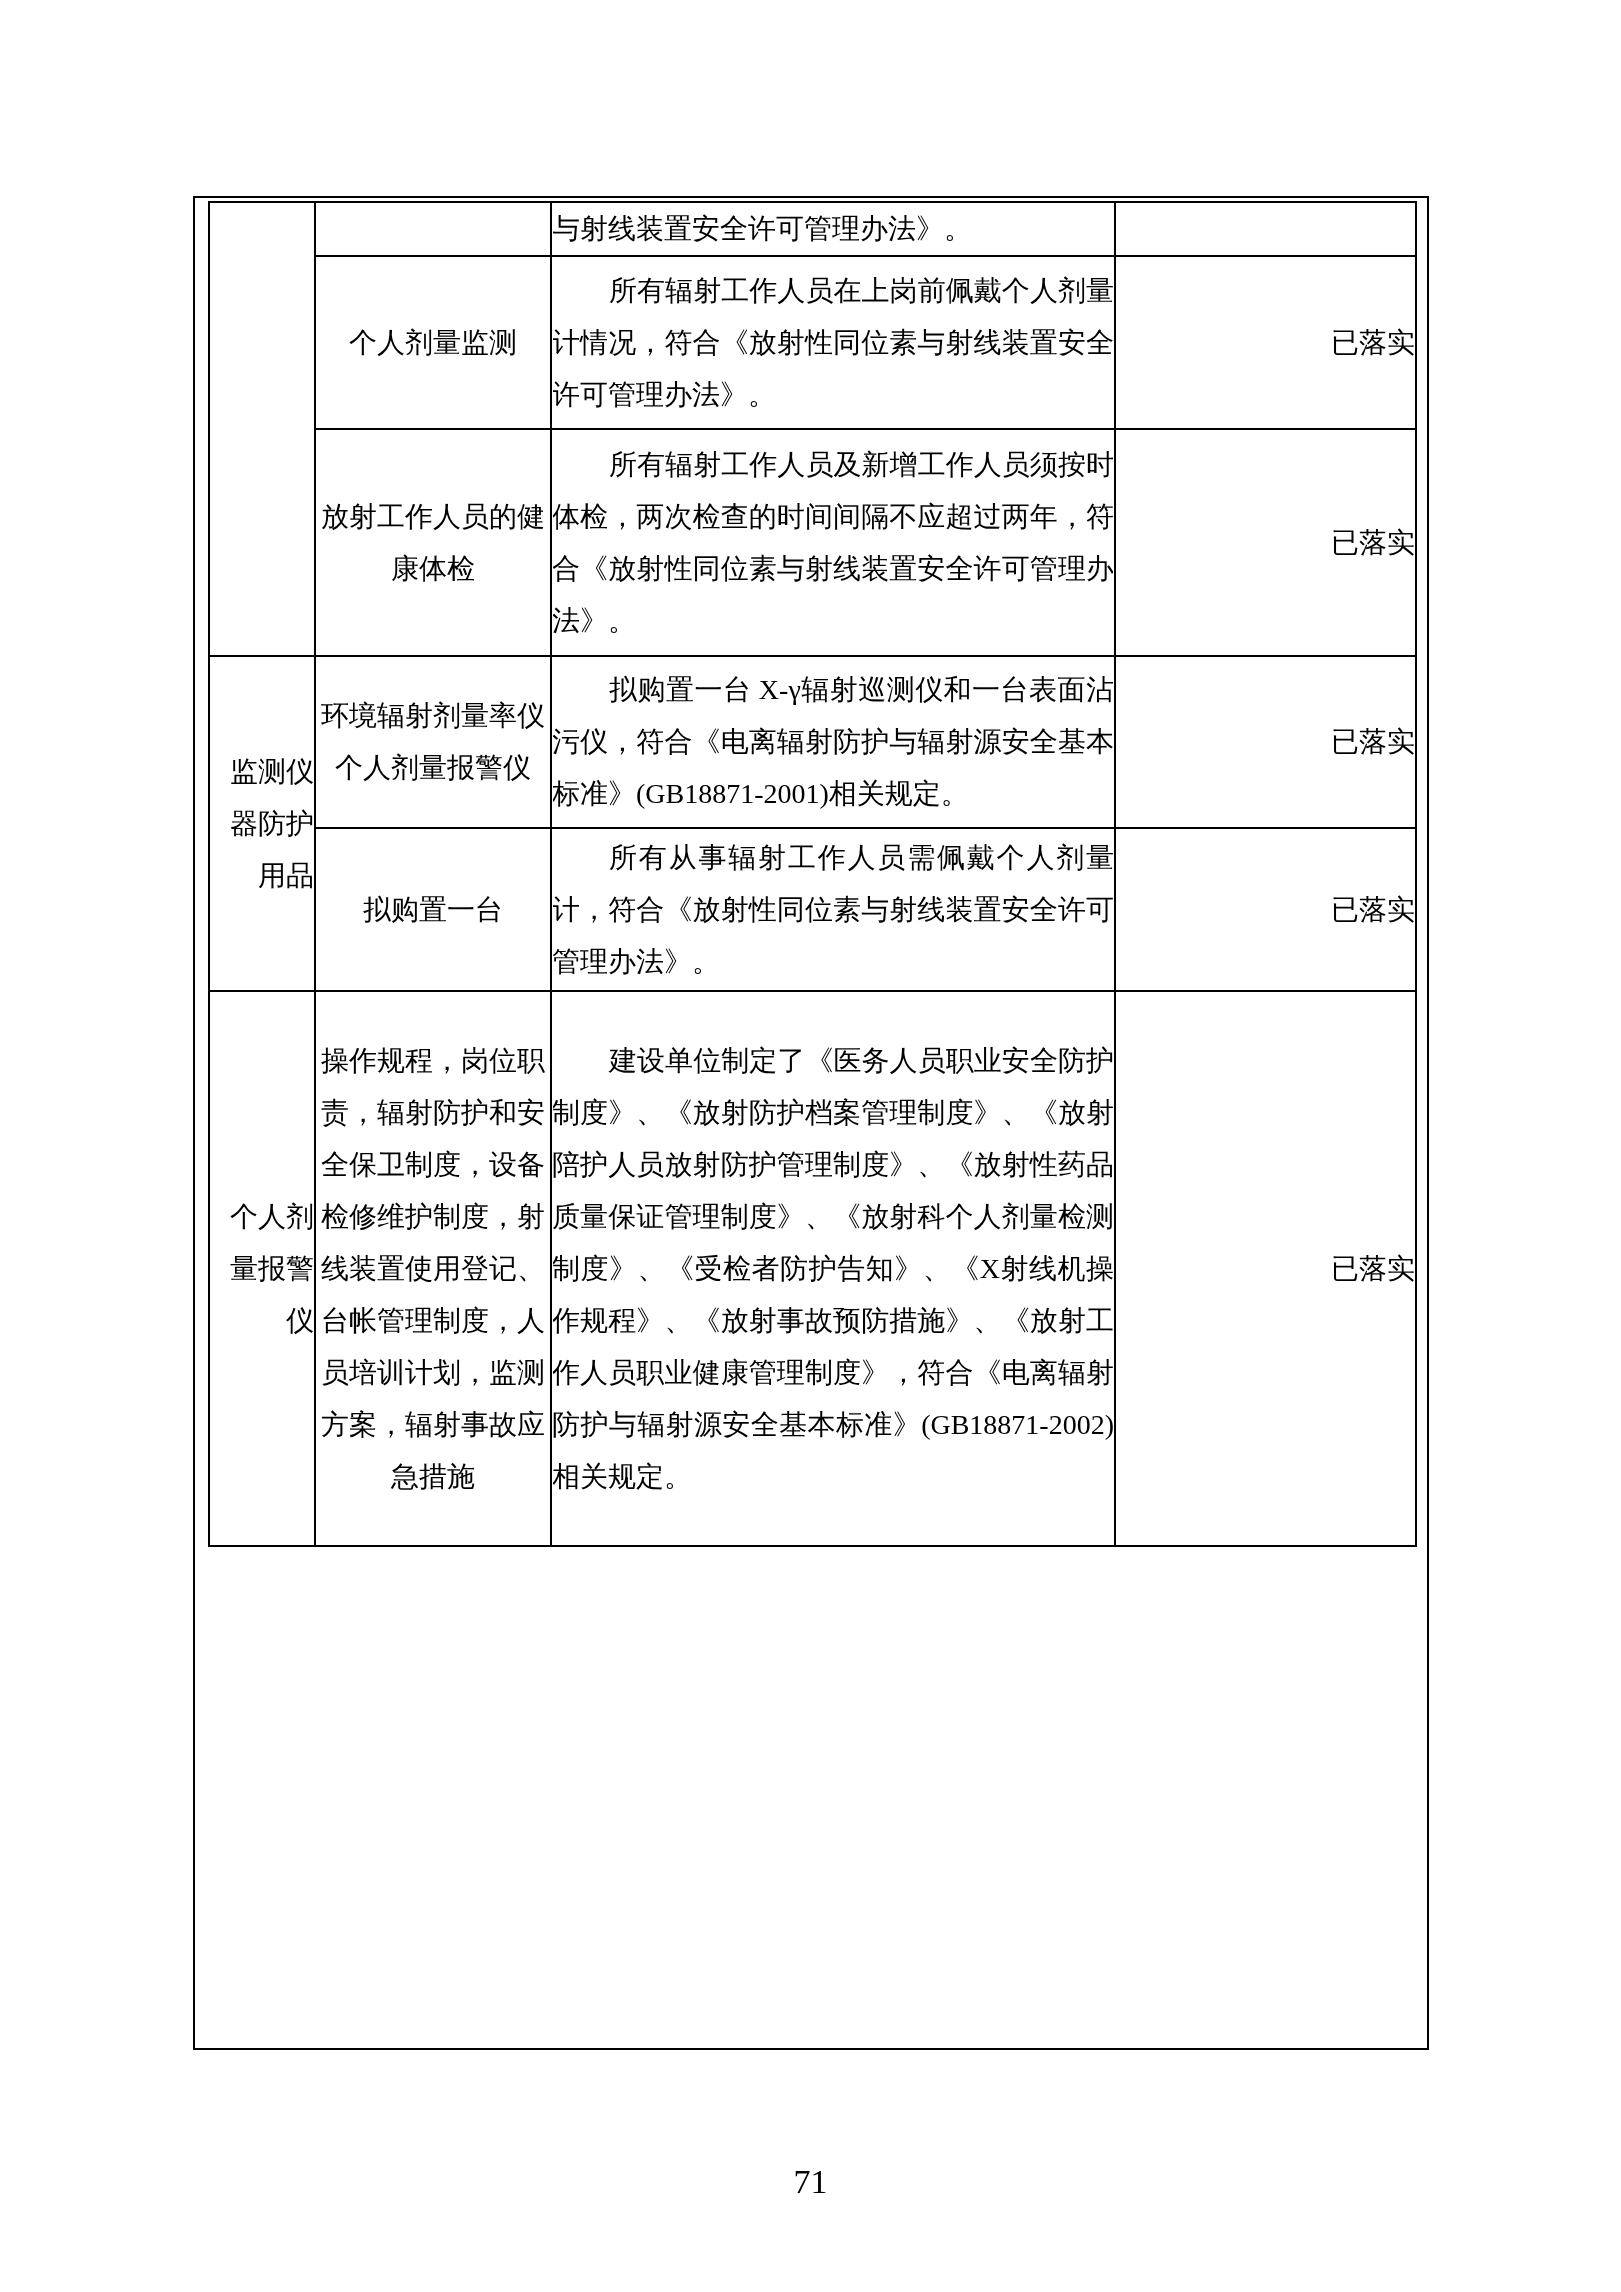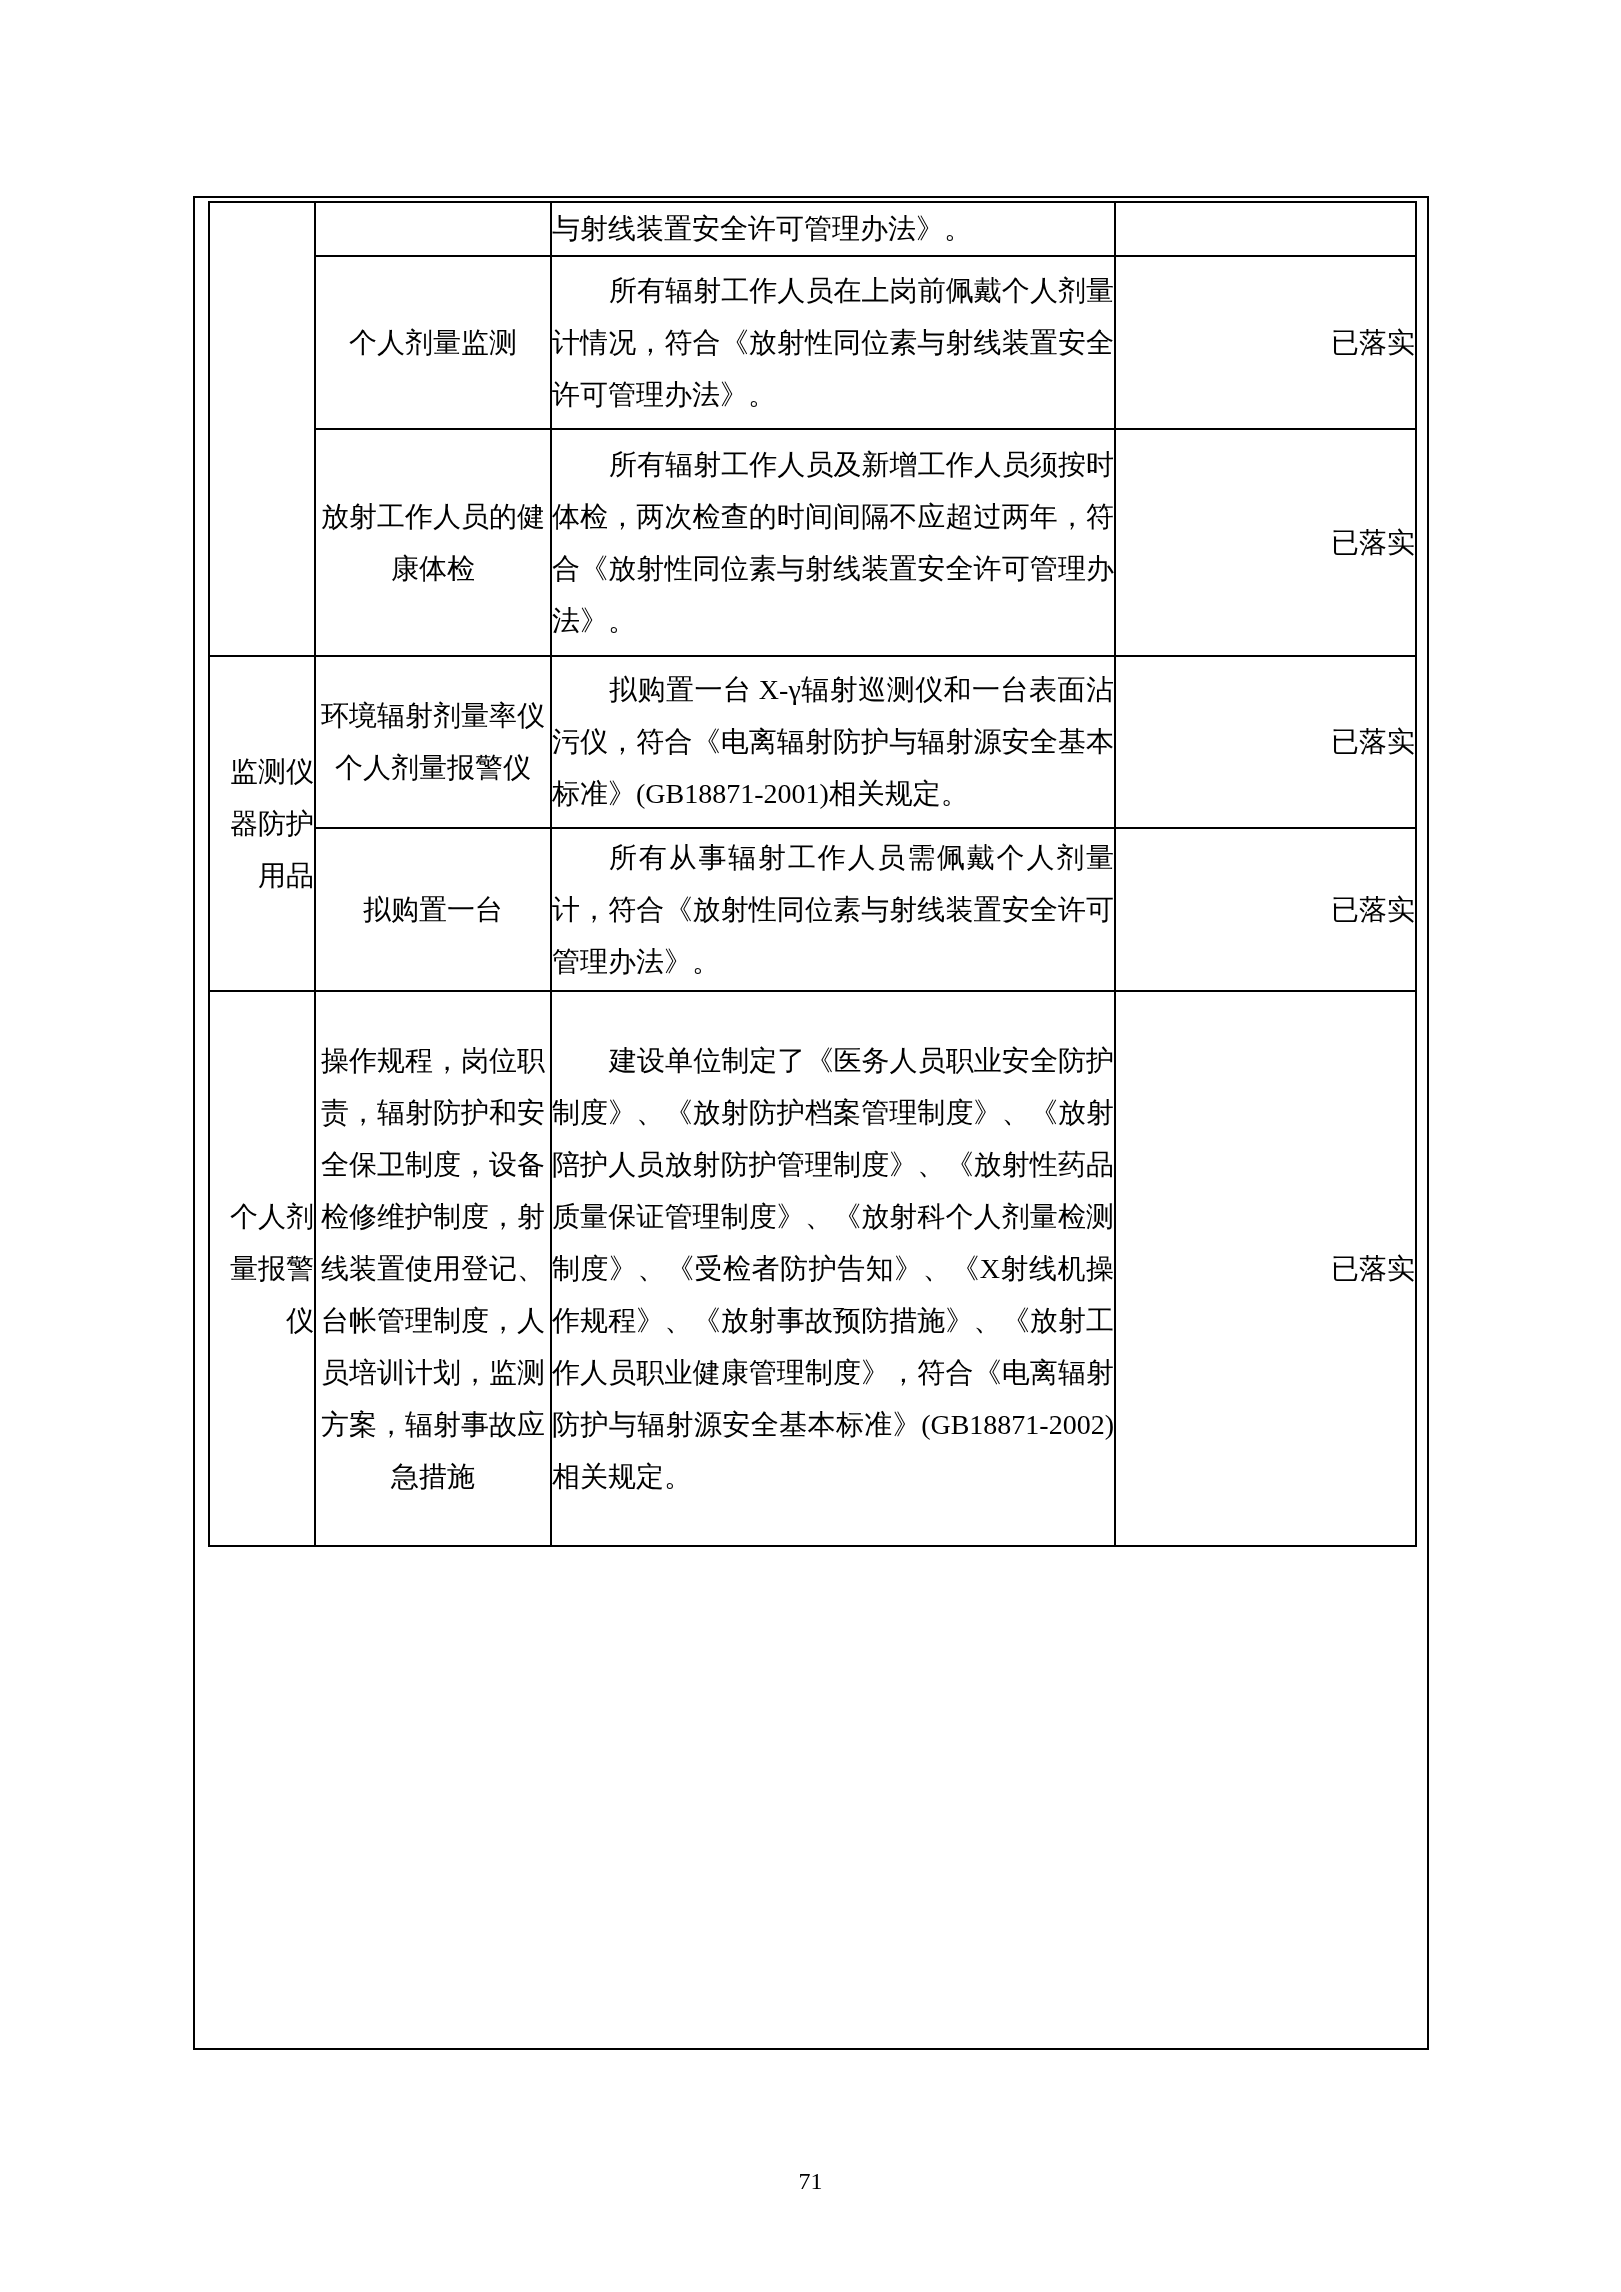--- a/index.html
+++ b/index.html
@@ -47,20 +47,21 @@
     padding: 0 17.6px;
   }
   td.c2 {
     text-align: center;
     padding: 0 12.7px;
     margin-left: 28px;
   }
   td.c3 {
     text-align: justify;
     padding: 0 24.5px 0 9.8px;
+    border-radius: 24px;
   }
   td.c3 .para {
     text-indent: 57px;
   }
   td.c3 .para.no-indent {
     text-indent: 0;
   }
   td.c4 {
     text-align: right;
   }
@@ -69,21 +70,21 @@
   .row-h3 { height: 227px; }
   .row-h4 { height: 172px; }
   .row-h5 { height: 163px; }
   .row-h6 { height: 555px; }
   .page-number {
     position: absolute;
     left: 0;
     top: 2164px;
     width: 100%;
     text-align: center;
-    font-size: 24px;
+    font-size: 34px;
     line-height: 35px;
   }
 </style>
 </head>
 <body>
 
 <div class="page-frame"></div>
 
 <table class="doc-table">
   <colgroup>

